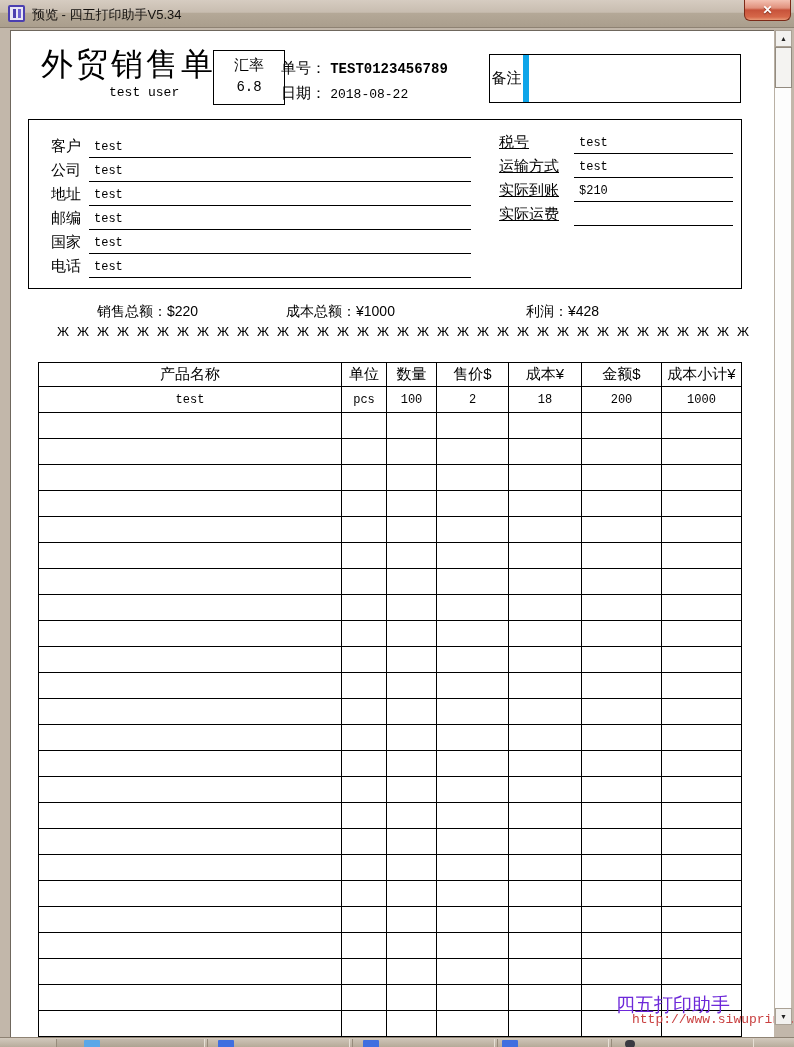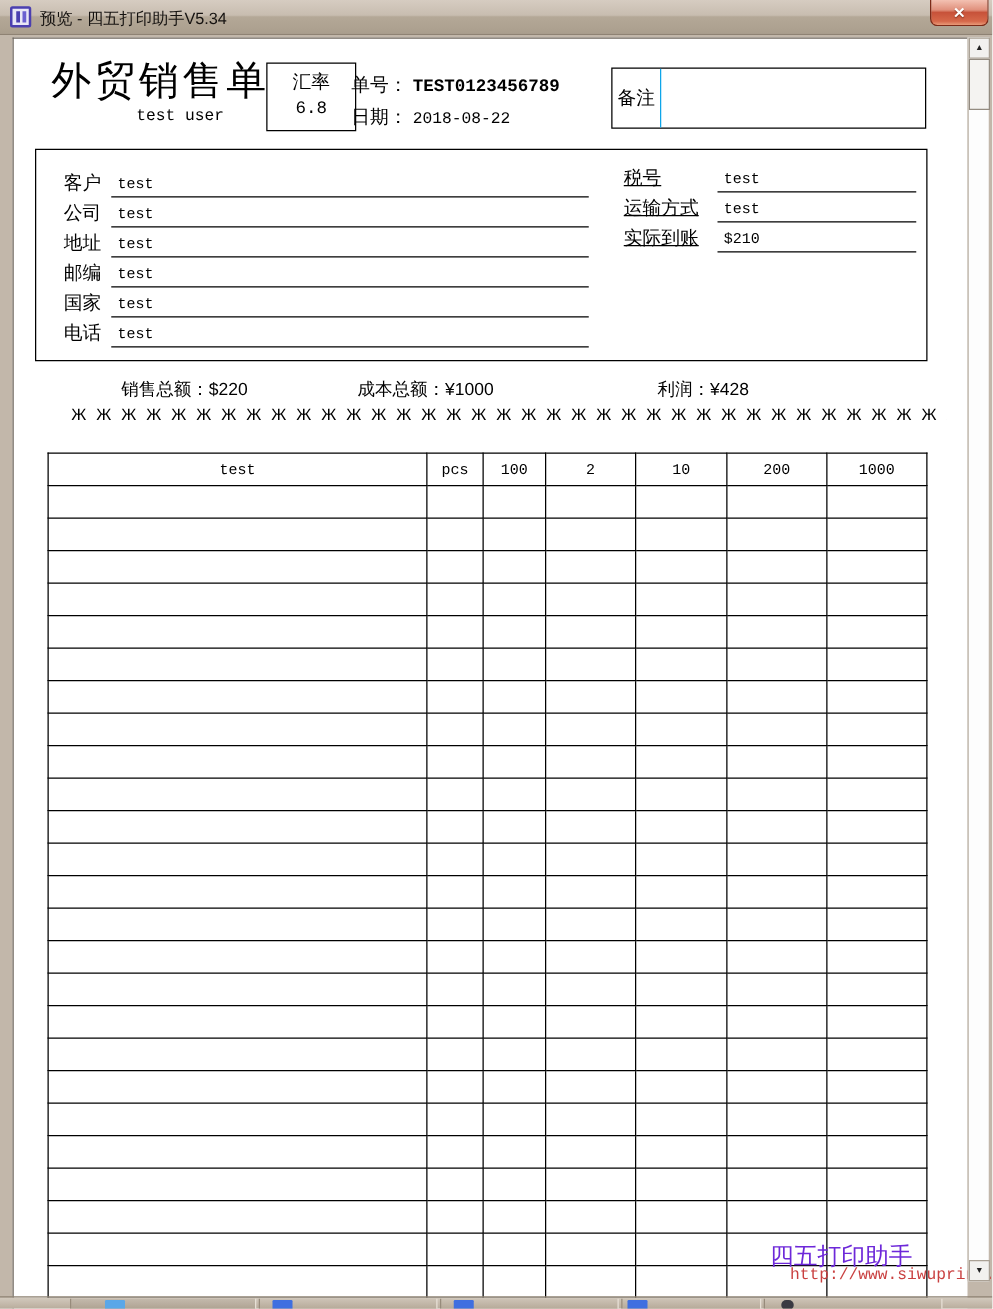--- a/index.html
+++ b/index.html
@@ -30,21 +30,21 @@
   .doc-title { position:absolute; left:30px; top:12px; font-size:32px; letter-spacing:3px; color:#000; }
   .doc-sub   { position:absolute; left:98px; top:54px; font-size:13px; }
   .rate-box  { position:absolute; left:202px; top:19px; width:72px; height:55px; border:1px solid #000; text-align:center; }
   .rate-box .rl { display:block; margin-top:5px; font-size:15px; }
   .rate-box .rv { display:block; margin-top:4px; font-size:14px; }
   .order-line { position:absolute; left:270px; top:28px; font-size:15px; }
   .order-line b { font-size:14px; font-weight:bold; }
   .date-line  { position:absolute; left:270px; top:53px; font-size:15px; }
   .date-line .mono { font-size:13px; }
   .remark-box { position:absolute; left:478px; top:23px; width:252px; height:49px; border:1px solid #000; }
-  .remark-box .rlab { position:absolute; left:0; top:0; width:39px; height:100%; border-right:1px solid #0ea5e9;
+  .remark-box .rlab { position:absolute; left:0; top:0; width:39px; height:100%; border-right:6px solid #0ea5e9;
                       display:flex; align-items:center; justify-content:center; font-size:15px; }
 
   .fields-box { position:absolute; left:17px; top:88px; width:714px; height:170px; border:1px solid #000; }
   .fcol { position:absolute; }
   .fcol-left  { left:40px;  top:103px; width:420px; }
   .fcol-right { left:488px; top:99px;  width:234px; }
   .frow { position:relative; height:24px; }
   .flabel { position:absolute; left:0; bottom:2px; font-size:15px; white-space:nowrap; }
   .fcol-left  .flabel { width:34px; }
   .fcol-right .flabel { width:70px; text-align:left;text-decoration:underline; }
@@ -161,20 +161,24 @@
           <span class="fvalue mono">test</span>
         </div>
         <div class="frow">
           <span class="flabel">运输方式</span>
           <span class="fvalue mono">test</span>
         </div>
         <div class="frow">
           <span class="flabel">实际到账</span>
           <span class="fvalue mono">$210</span>
         </div>
+        <div class="frow">
+          <span class="flabel">实际运费</span>
+          <span class="fvalue mono"></span>
+        </div>
       </div>
 
     <div class="totals">
       <span class="t-sales">销售总额：$220</span>
       <span class="t-cost">成本总额：¥1000</span>
       <span class="t-profit">利润：¥428</span>
     </div>
 
     <div class="separator">ЖЖЖЖЖЖЖЖЖЖЖЖЖЖЖЖЖЖЖЖЖЖЖЖЖЖЖЖЖЖЖЖЖЖЖЖЖЖЖ</div>
 
@@ -182,26 +186,35 @@
         <colgroup>
           <col style="width: 303px;">
           <col style="width: 45px;">
           <col style="width: 50px;">
           <col style="width: 72px;">
           <col style="width: 73px;">
           <col style="width: 80px;">
           <col style="width: 80px;">
         </colgroup>
         <tbody>
+          <tr class="hrow">
+            <td>产品名称</td>
+            <td>单位</td>
+            <td>数量</td>
+            <td>售价$</td>
+            <td>成本¥</td>
+            <td>金额$</td>
+            <td>成本小计¥</td>
+          </tr>
           <tr class="drow">
             <td>test</td>
             <td>pcs</td>
             <td>100</td>
             <td>2</td>
-            <td>10</td>
+            <td>18</td>
             <td>200</td>
             <td>1000</td>
           </tr>
           <tr class="erow">
             <td></td>
             <td></td>
             <td></td>
             <td></td>
             <td></td>
             <td></td>

